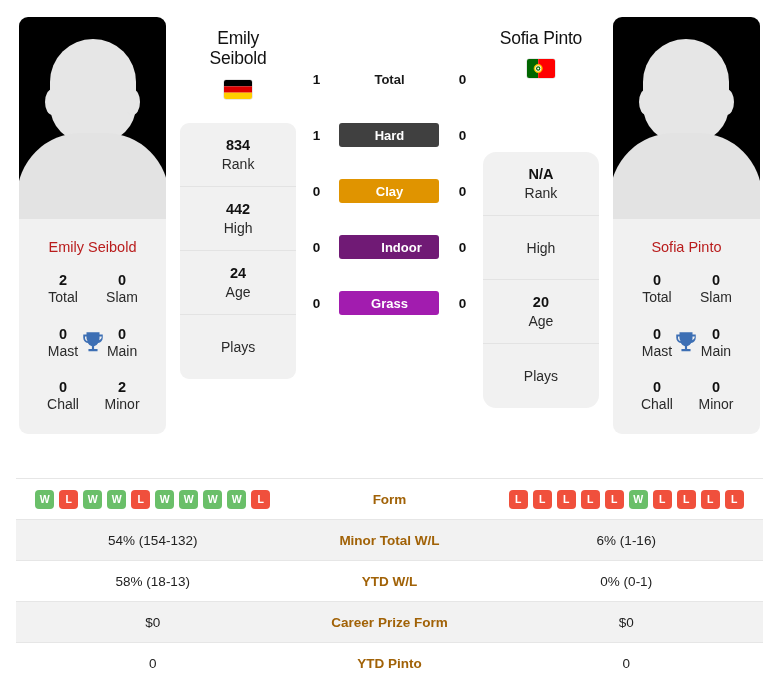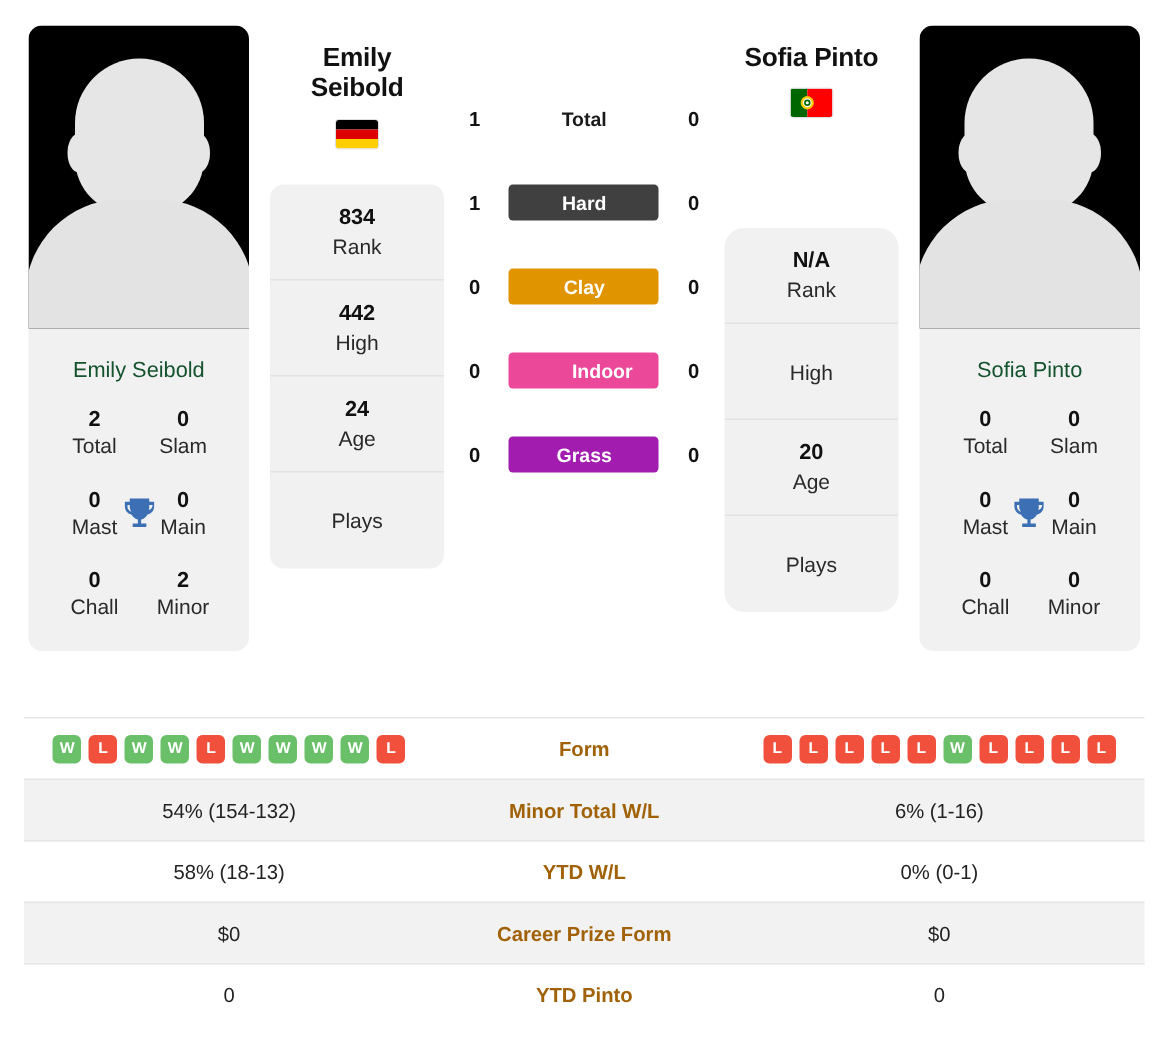--- a/index.html
+++ b/index.html
@@ -75,21 +75,21 @@
     transform: translateX(-50%);
     top: 110px;
     width: 46px;
     height: 40px;
     background: #e6e6e6;
   }
 
   .photo-name {
     text-align: center;
     font-size: 14.5px;
-    color: #14532d;
+    color: #b91c1c;
     padding: 20px 4px 16px;
   }
 
   .stat-grid {
     padding: 0 8px 16px;
     position: relative;
   }
   .stat-row {
     display: flex;
     justify-content: space-between;
@@ -126,21 +126,21 @@
     margin-top: 18px;
     display: flex;
     flex-direction: column;
     align-items: center;
   }
   .info-col.left { margin-left: 14px; margin-right: 4px; }
   .info-col.right { margin-left: 4px; margin-right: 14px; }
 
   .player-title {
     font-size: 17.5px;
-    font-weight: 700;
+    font-weight: 400;
     text-align: center;
     line-height: 1.17;
     color: #111;
     letter-spacing: -0.2px;
   }
   .flag {
     width: 28px;
     height: 19px;
     margin-top: 11px;
     border-radius: 2px;
@@ -362,21 +362,21 @@
           <div class="pill" style="background: #404040;">Hard</div>
           <div class="sv r">0</div>
         </div>
         <div class="surface-row">
           <div class="sv l">0</div>
           <div class="pill" style="background: rgb(224, 148, 0);">Clay</div>
           <div class="sv r">0</div>
         </div>
         <div class="surface-row">
           <div class="sv l">0</div>
-          <div class="pill" style="background: #ec4899; padding-left: 24px;">Indoor</div>
+          <div class="pill" style="background: #701a75; padding-left: 24px;">Indoor</div>
           <div class="sv r">0</div>
         </div>
         <div class="surface-row">
           <div class="sv l">0</div>
           <div class="pill" style="background: #a21caf;">Grass</div>
           <div class="sv r">0</div>
         </div>
       </div>
 
     <div class="info-col right">

